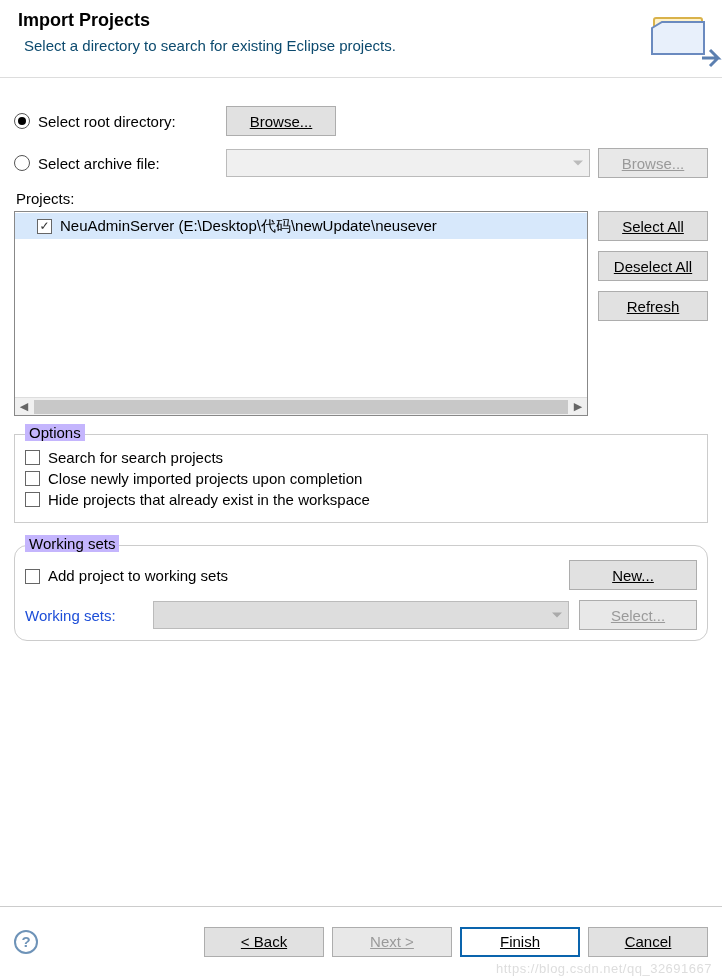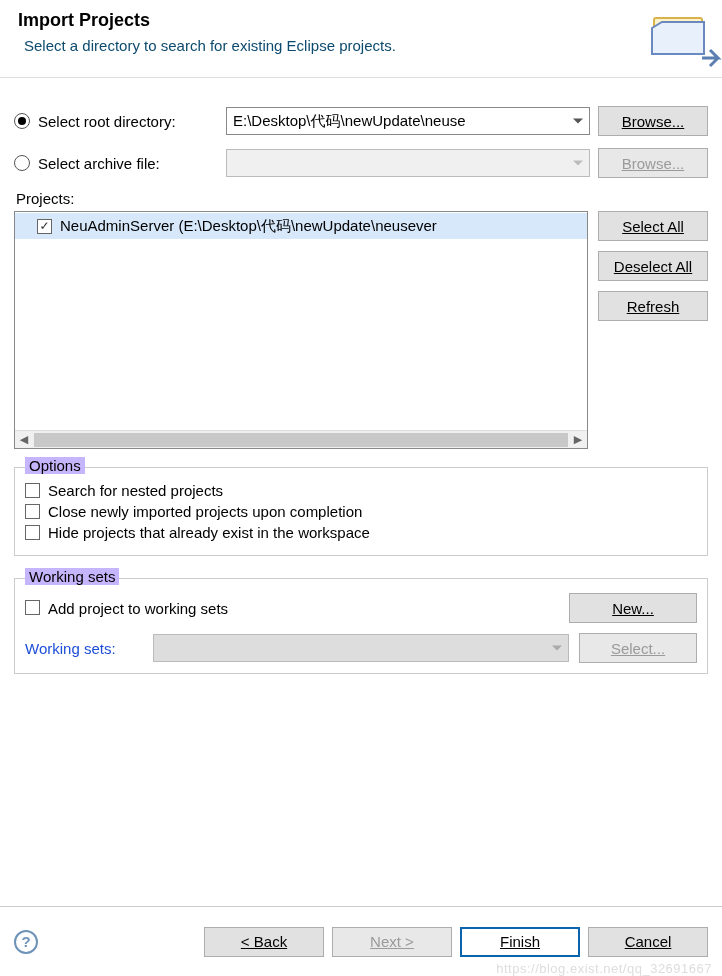--- a/index.html
+++ b/index.html
@@ -122,21 +122,21 @@
   margin: 8px 0 4px 2px;
 }
 .projects-row {
   display: flex;
   gap: 10px;
   align-items: flex-start;
 }
 .project-list {
   flex: 1;
   border: 1px solid #888;
-  height: 238px;
+  height: 205px;
   background: #fff;
   position: relative;
   overflow: hidden;
 }
 .project-item {
   display: flex;
   align-items: center;
   gap: 8px;
   padding: 4px 10px 4px 22px;
   background: #d7e8fb;
@@ -280,24 +280,20 @@
     <path d="M8 28 L18 22 L60 22 L60 54 L8 54 Z" fill="#e8f0fb" stroke="#6a8abf" stroke-width="2"></path>
     <path d="M58 58 L74 58 L66 50 M74 58 L66 66" fill="none" stroke="#5b7fb0" stroke-width="3"></path>
   </svg>
 </div>
 
 <div class="content">
 
   <div class="row">
     <span class="radio selected"></span>
     <span class="radio-label">Select root directory:</span>
-    <div class="combo">
-      <span>E:\Desktop\代码\newUpdate\neuse</span>
-      <span class="combo-arrow"></span>
-    </div>
     <div class="btn">Browse...</div>
   </div>
 
   <div class="row">
     <span class="radio"></span>
     <span class="radio-label">Select archive file:</span>
     <div class="combo disabled">
       <span></span>
       <span class="combo-arrow"></span>
     </div>
@@ -322,36 +318,36 @@
       <div class="btn">Select All</div>
       <div class="btn">Deselect All</div>
       <div class="btn">Refresh</div>
     </div>
   </div>
 
   <div class="groupbox">
     <span class="groupbox-title">Options</span>
     <div class="opt-row">
       <span class="checkbox"></span>
-      <span>Search for nested projects</span>
+      <span>Search for search projects</span>
     </div>
     <div class="opt-row">
       <span class="checkbox"></span>
       <span>Close newly imported projects upon completion</span>
     </div>
     <div class="opt-row">
       <span class="checkbox"></span>
       <span>Hide projects that already exist in the workspace</span>
     </div>
   </div>
 
-  <div class="groupbox" style="margin-top:22px;">
+  <div class="groupbox" style="margin-top:22px;border-radius:13px;">
     <span class="groupbox-title">Working sets</span>
     <div class="opt-row" style="justify-content:space-between;">
-      <div style="display:flex;align-items:flex-start;gap:8px;">
+      <div style="display:flex;align-items:flex-end;gap:8px;">
         <span class="checkbox"></span>
         <span>Add project to working sets</span>
       </div>
       <div class="btn" style="width:128px;">New...</div>
     </div>
     <div class="ws-row">
       <span class="ws-label">Working sets:</span>
       <div class="ws-combo">
         <span class="combo-arrow"></span>
       </div>
@@ -363,13 +359,13 @@
 
 <div class="footer">
   <span class="help-icon">?</span>
   <div class="footer-spacer"></div>
   <div class="btn">&lt; Back</div>
   <div class="btn disabled">Next &gt;</div>
   <div class="btn primary">Finish</div>
   <div class="btn">Cancel</div>
 </div>
 
-<div class="watermark">https://blog.exist.net/qq_32691667</div>
+<div class="watermark">https://blog.csdn.net/qq_32691667</div>
 
 </body></html>

